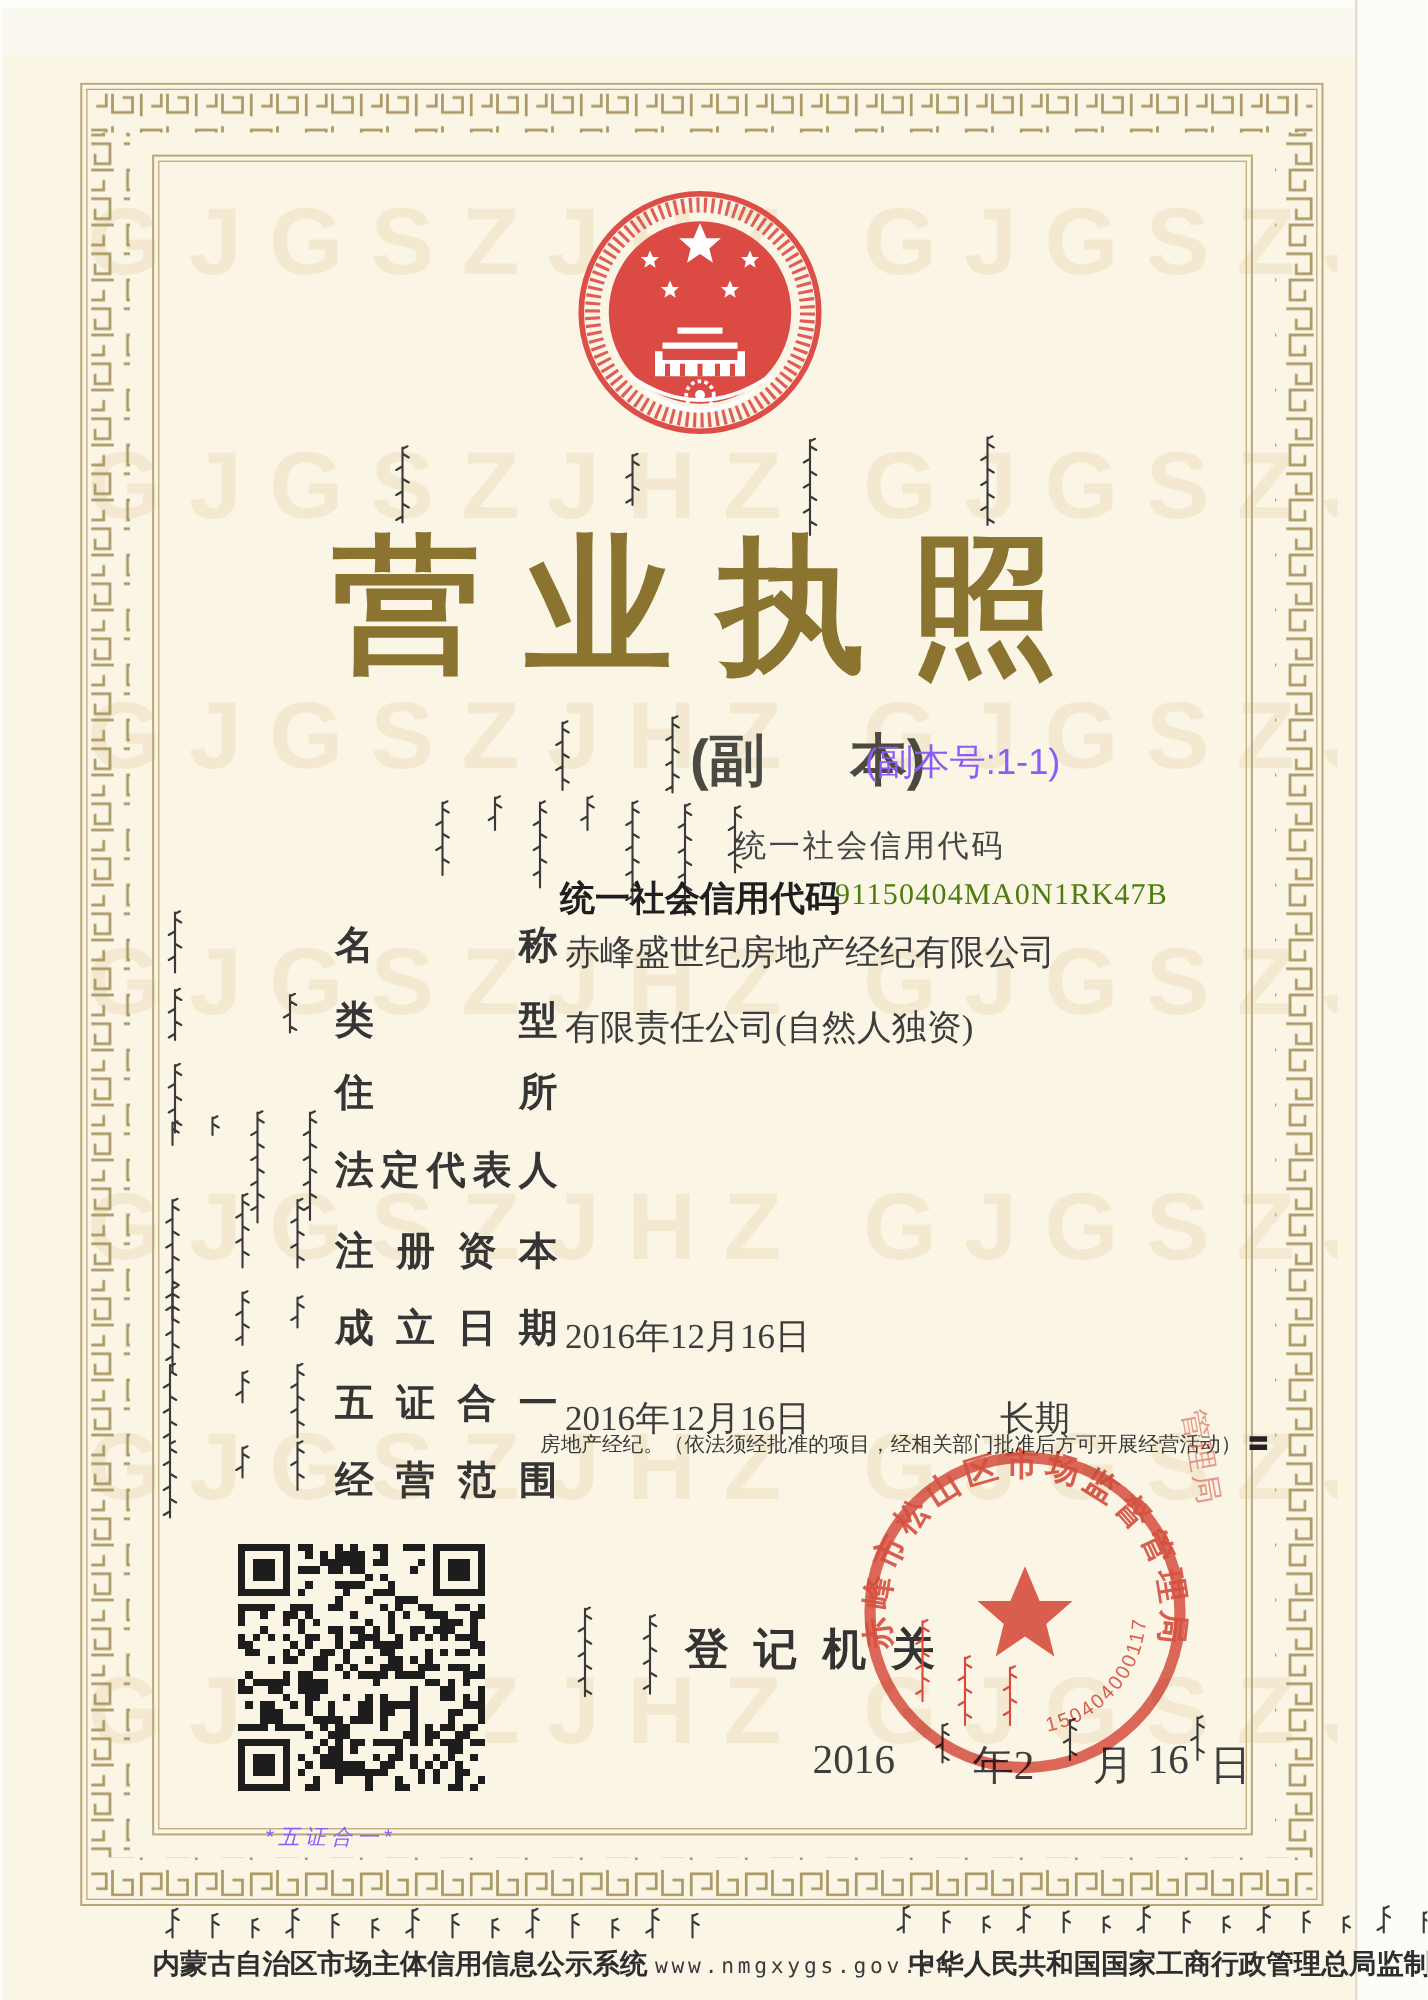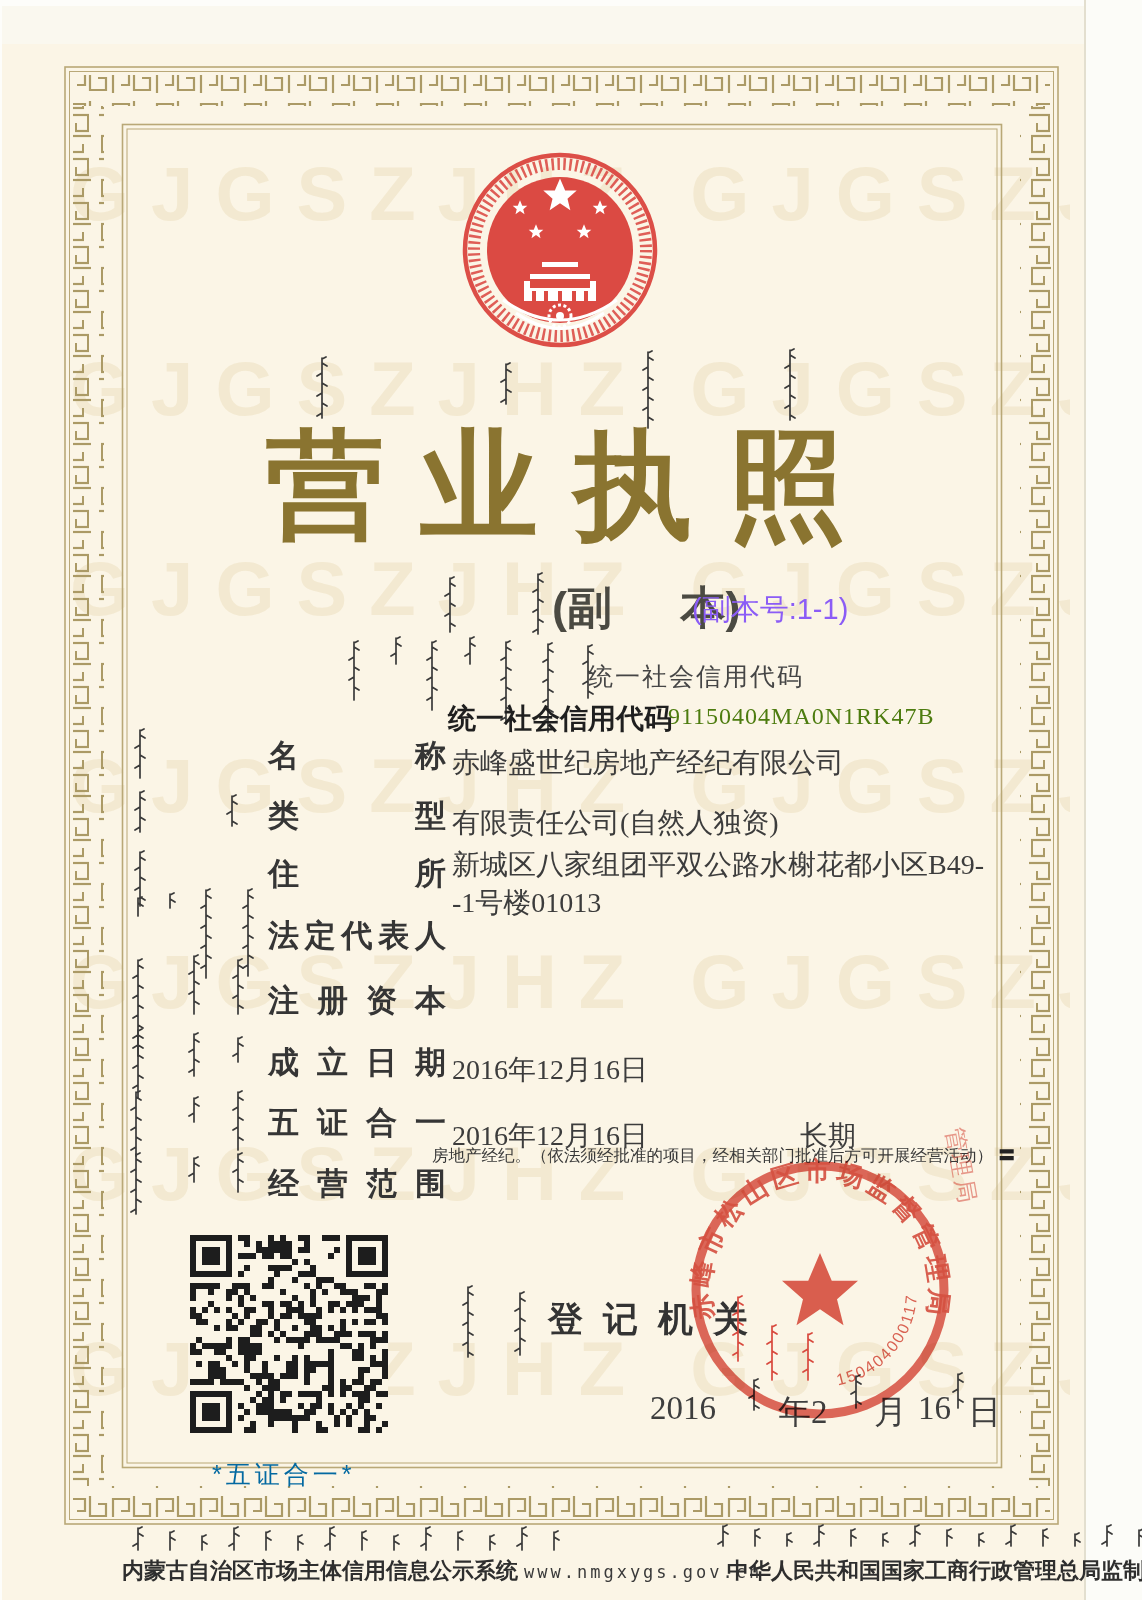--- a/index.html
+++ b/index.html
@@ -35,22 +35,22 @@
   
   .flabel{position:absolute;left:268px;width:178px;font-size:31px;font-weight:700;color:#353535;
           text-align:justify;text-align-last:justify;line-height:1;z-index:3;}
   .fvalue{position:absolute;left:452px;width:552px;font-size:28px;color:#3c3c3c;
           font-family:"Liberation Serif",serif;line-height:1.34;z-index:3;}
   #scope-value{position:absolute;left:432px;top:1142px;width:540px;font-size:16.5px;color:#383838;
                white-space:nowrap;z-index:3;font-family:"Liberation Serif",serif;}
   #scope-mark{font-weight:900;font-size:19px;color:#222;}
   
   #qr{z-index:3;}
-  #qr-caption{position:absolute;left:212px;top:1458px;font-size:25px;color:#0369a1;
-              letter-spacing:4px;z-index:3;}
+  #qr-caption{position:absolute;left:212px;top:1458px;font-size:17px;color:#8b5cf6;
+              letter-spacing:4px;z-index:3;font-style:italic;}
   
   #regauth{position:absolute;left:548px;top:1296px;font-size:35px;font-weight:700;color:#333;
            letter-spacing:20px;z-index:3;white-space:nowrap;}
   .dseg{position:absolute;top:1390px;font-size:33px;color:#3e3e3e;
         font-family:"Liberation Serif",serif;z-index:3;white-space:nowrap;}
   
   #seal{z-index:5;mix-blend-mode:multiply;opacity:.93;}
   #seal-ghost{position:absolute;left:922px;top:1150px;font-size:24px;color:rgba(214,72,58,0.55);
               transform:rotate(80deg);z-index:5;letter-spacing:2px;}
   
@@ -253,21 +253,20 @@
   <div id="creditlabel-b">统一社会信用代码</div>
   <div id="creditcode">91150404MA0N1RK47B</div>
 
   <div class="flabel" style="top:740px">名称</div>
   <div class="fvalue" style="top:744px">赤峰盛世纪房地产经纪有限公司</div>
 
   <div class="flabel" style="top:800px">类型</div>
   <div class="fvalue" style="top:804px">有限责任公司(自然人独资)</div>
 
   <div class="flabel" style="top:858px">住所</div>
-  <div class="fvalue" style="top:846px">新城区八家组团平双公路水榭花都小区B49--1号楼01013</div>
 
   <div class="flabel" style="top:920px">法定代表人</div>
 
   <div class="flabel" style="top:985px">注册资本</div>
 
   <div class="flabel" style="top:1047px">成立日期</div>
   <div class="fvalue" style="top:1051px">2016年12月16日</div>
 
   <div class="flabel" style="top:1107px">五证合一</div>
   <div class="fvalue" style="top:1117px;width:340px">2016年12月16日</div>

